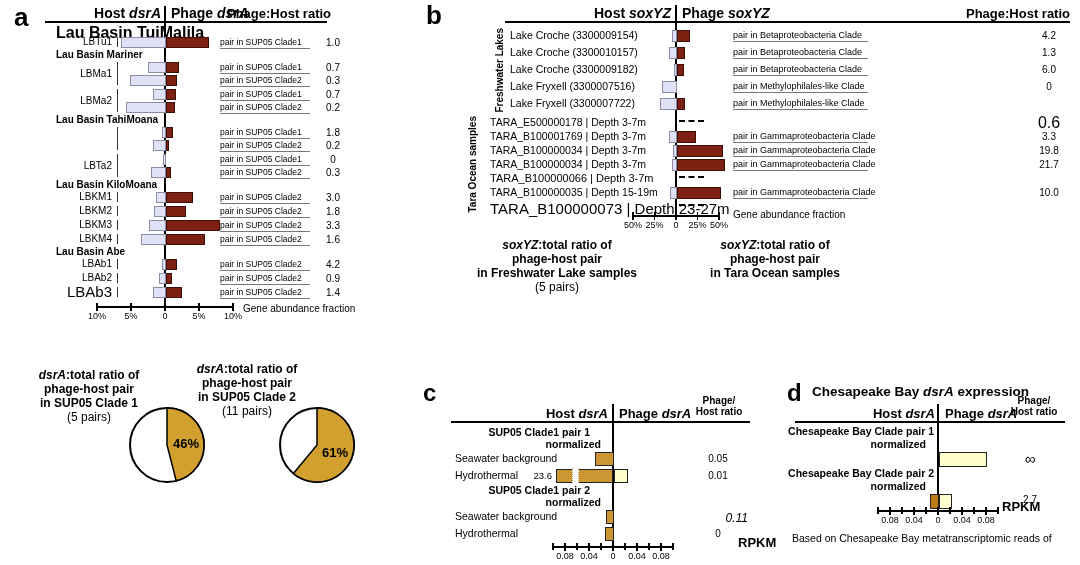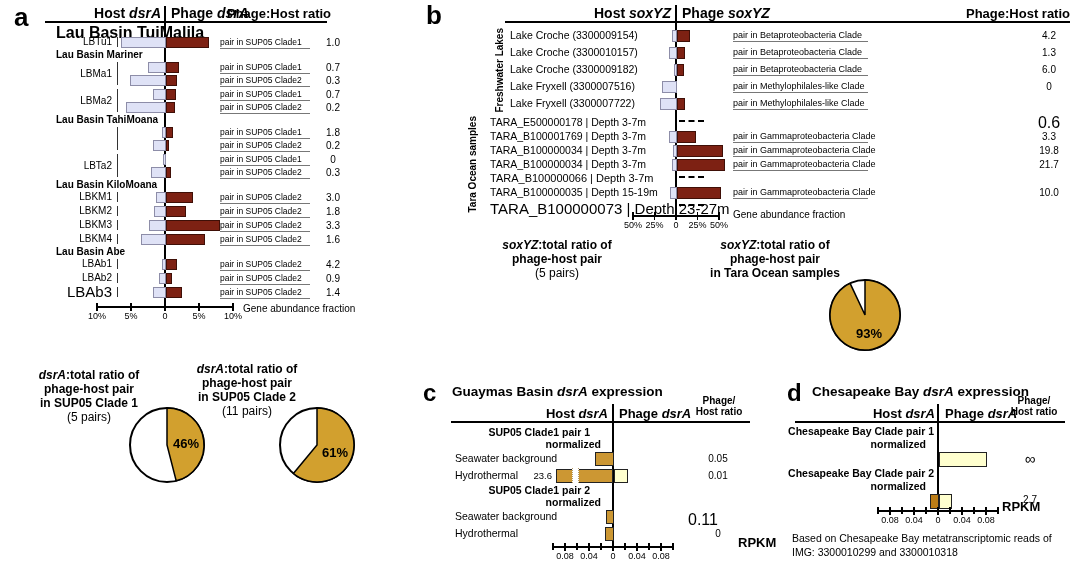--- a/index.html
+++ b/index.html
@@ -236,38 +236,33 @@
       <div style="position: absolute; left: 696.8px; top: 211.5px; width: 1.4px; height: 8.5px; background: rgb(0, 0, 0);"></div>
       <div style="position: absolute; left: 681.5px; top: 219.5px; width: 32px; text-align: center; font-size: 9px;">25%</div>
       <div style="position: absolute; left: 718.3px; top: 211.5px; width: 1.4px; height: 8.5px; background: rgb(0, 0, 0);"></div>
       <div style="position: absolute; left: 703px; top: 219.5px; width: 32px; text-align: center; font-size: 9px;">50%</div>
     </div>
   <div class="abs axlab" style="left:733px;top:209px">Gene abundance fraction</div>
 
   <div class="abs pietitle" style="left:462px;top:238px;width:190px">
     <div><i>soxYZ</i><span>:total ratio of</span></div>
     <div>phage-host pair</div>
+    <div>in Freshwater Lake samples</div>
     <div class="reg">(5 pairs)</div>
   </div>
 
   <div class="abs pietitle" style="left:682px;top:238px;width:186px">
     <div><i>soxYZ</i><span>:total ratio of</span></div>
     <div>phage-host pair</div>
     <div>in Tara Ocean samples</div>
   </div>
-  <div class="abs" style="left:827px;top:277px" id="pie-b2"><svg width="76" height="76" viewBox="-38 -38 76 76">
-        <circle r="35" fill="#ffffff" stroke="#000" stroke-width="2"></circle>
-        <path d="M0 0 L0 -35 A 35 35 0 1 1 -14.90 -31.67 Z" fill="#d2a02e" stroke="#000" stroke-width="1.5"></path>
-        <text x="4.0" y="22.8" text-anchor="middle" font-size="13" font-weight="bold" fill="#000">93%</text>
-      </svg></div>
 </div>
 
 <div class="panel">
   <div class="abs plabel2" style="left:423px;top:381px">c</div>
-  <div class="abs title13" style="left:452px;top:384px"><span>Guaymas Basin </span><i>dsrA</i><span> expression</span></div>
   <div class="abs hdr13" style="left:440px;top:406px;width:168px;text-align:right"><span>Host </span><i>dsrA</i></div>
   <div class="abs hdr13" style="left:619px;top:406px"><span>Phage </span><i>dsrA</i></div>
   <div class="abs hdr10" style="left:688px;top:395px;width:62px">
     <div>Phage/</div>
     <div>Host ratio</div>
   </div>
   <div class="abs rule" style="left:451px;top:421px;width:299px"></div>
   <div class="abs vline" style="left:612px;top:404px;height:142px"></div>
   <div class="abs" style="inset:0" id="c-rows">
       <div style="position: absolute; left: 420px; top: 426px; width: 170px; text-align: right; font-weight: bold; font-size: 10.5px; white-space: nowrap;">SUP05 Clade1 pair 1</div>
@@ -278,21 +273,21 @@
       <div style="position: absolute; left: 455px; top: 469px; font-size: 10.5px; white-space: nowrap;">Hydrothermal</div>
       <div style="position: absolute; left: 528px; top: 470px; width: 24px; text-align: right; font-size: 9.5px;">23.6</div>
       <div style="position: absolute; left: 556px; top: 469px; width: 55px; height: 12px; background: rgb(204, 151, 51); border: 1px solid rgb(34, 34, 34);"></div>
       <div style="position: absolute; left: 572px; top: 468px; width: 5px; height: 15px; background: rgb(255, 255, 255); border-left: 1.5px dotted rgb(181, 154, 98); border-right: 1.5px dotted rgb(181, 154, 98);"></div>
       <div style="position: absolute; left: 613.5px; top: 469px; width: 12.8px; height: 12px; background: rgb(255, 255, 206); border: 1px solid rgb(34, 34, 34);"></div>
       <div style="position: absolute; left: 688px; top: 470px; width: 60px; text-align: center; font-size: 10px;">0.01</div>
       <div style="position: absolute; left: 420px; top: 484px; width: 170px; text-align: right; font-weight: bold; font-size: 10.5px; white-space: nowrap;">SUP05 Clade1 pair 2</div>
       <div style="position: absolute; left: 420px; top: 496px; width: 181px; text-align: right; font-weight: bold; font-size: 10.5px;">normalized</div>
       <div style="position: absolute; left: 455px; top: 510px; font-size: 10.5px; white-space: nowrap;">Seawater background</div>
       <div style="position: absolute; left: 606.4px; top: 510px; width: 5.6px; height: 12px; background: rgb(204, 151, 51); border: 1px solid rgb(34, 34, 34);"></div>
-      <div style="position: absolute; left: 688px; top: 511px; width: 60px; text-align: left; font-size: 16px;">0.11</div>
+      <div style="position: absolute; left: 688px; top: 511px; width: 60px; text-align: right; font-size: 12px; font-style: italic;">0.11</div>
       <div style="position: absolute; left: 455px; top: 527px; font-size: 10.5px; white-space: nowrap;">Hydrothermal</div>
       <div style="position: absolute; left: 605.2px; top: 527px; width: 6.8px; height: 12px; background: rgb(204, 151, 51); border: 1px solid rgb(34, 34, 34);"></div>
       <div style="position: absolute; left: 688px; top: 528px; width: 60px; text-align: center; font-size: 10px;">0</div>
       <div style="position: absolute; left: 553px; top: 546px; width: 120px; height: 1.5px; background: rgb(0, 0, 0);"></div>
       <div style="position: absolute; left: 552.3px; top: 543px; width: 1.4px; height: 7px; background: rgb(0, 0, 0);"></div>
       <div style="position: absolute; left: 576.3px; top: 543px; width: 1.4px; height: 7px; background: rgb(0, 0, 0);"></div>
       <div style="position: absolute; left: 600.3px; top: 543px; width: 1.4px; height: 7px; background: rgb(0, 0, 0);"></div>
       <div style="position: absolute; left: 624.3px; top: 543px; width: 1.4px; height: 7px; background: rgb(0, 0, 0);"></div>
       <div style="position: absolute; left: 648.3px; top: 543px; width: 1.4px; height: 7px; background: rgb(0, 0, 0);"></div>
       <div style="position: absolute; left: 672.3px; top: 543px; width: 1.4px; height: 7px; background: rgb(0, 0, 0);"></div>
@@ -345,15 +340,14 @@
       <div style="position: absolute; left: 937.3px; top: 506.5px; width: 1.4px; height: 8.5px; background: rgb(0, 0, 0);"></div>
       <div style="position: absolute; left: 922px; top: 514.5px; width: 32px; text-align: center; font-size: 9px;">0</div>
       <div style="position: absolute; left: 961.3px; top: 506.5px; width: 1.4px; height: 8.5px; background: rgb(0, 0, 0);"></div>
       <div style="position: absolute; left: 946px; top: 514.5px; width: 32px; text-align: center; font-size: 9px;">0.04</div>
       <div style="position: absolute; left: 985.3px; top: 506.5px; width: 1.4px; height: 8.5px; background: rgb(0, 0, 0);"></div>
       <div style="position: absolute; left: 970px; top: 514.5px; width: 32px; text-align: center; font-size: 9px;">0.08</div>
     </div>
   <div class="abs rpkm" style="left:1002px;top:499px">RPKM</div>
   <div class="abs foot" style="left:792px;top:531px">
     <div>Based on Chesapeake Bay  metatranscriptomic reads  of</div>
-    <div>IMG:  3300010299 and 3300010318</div>
   </div>
 </div>
 
 </body></html>

